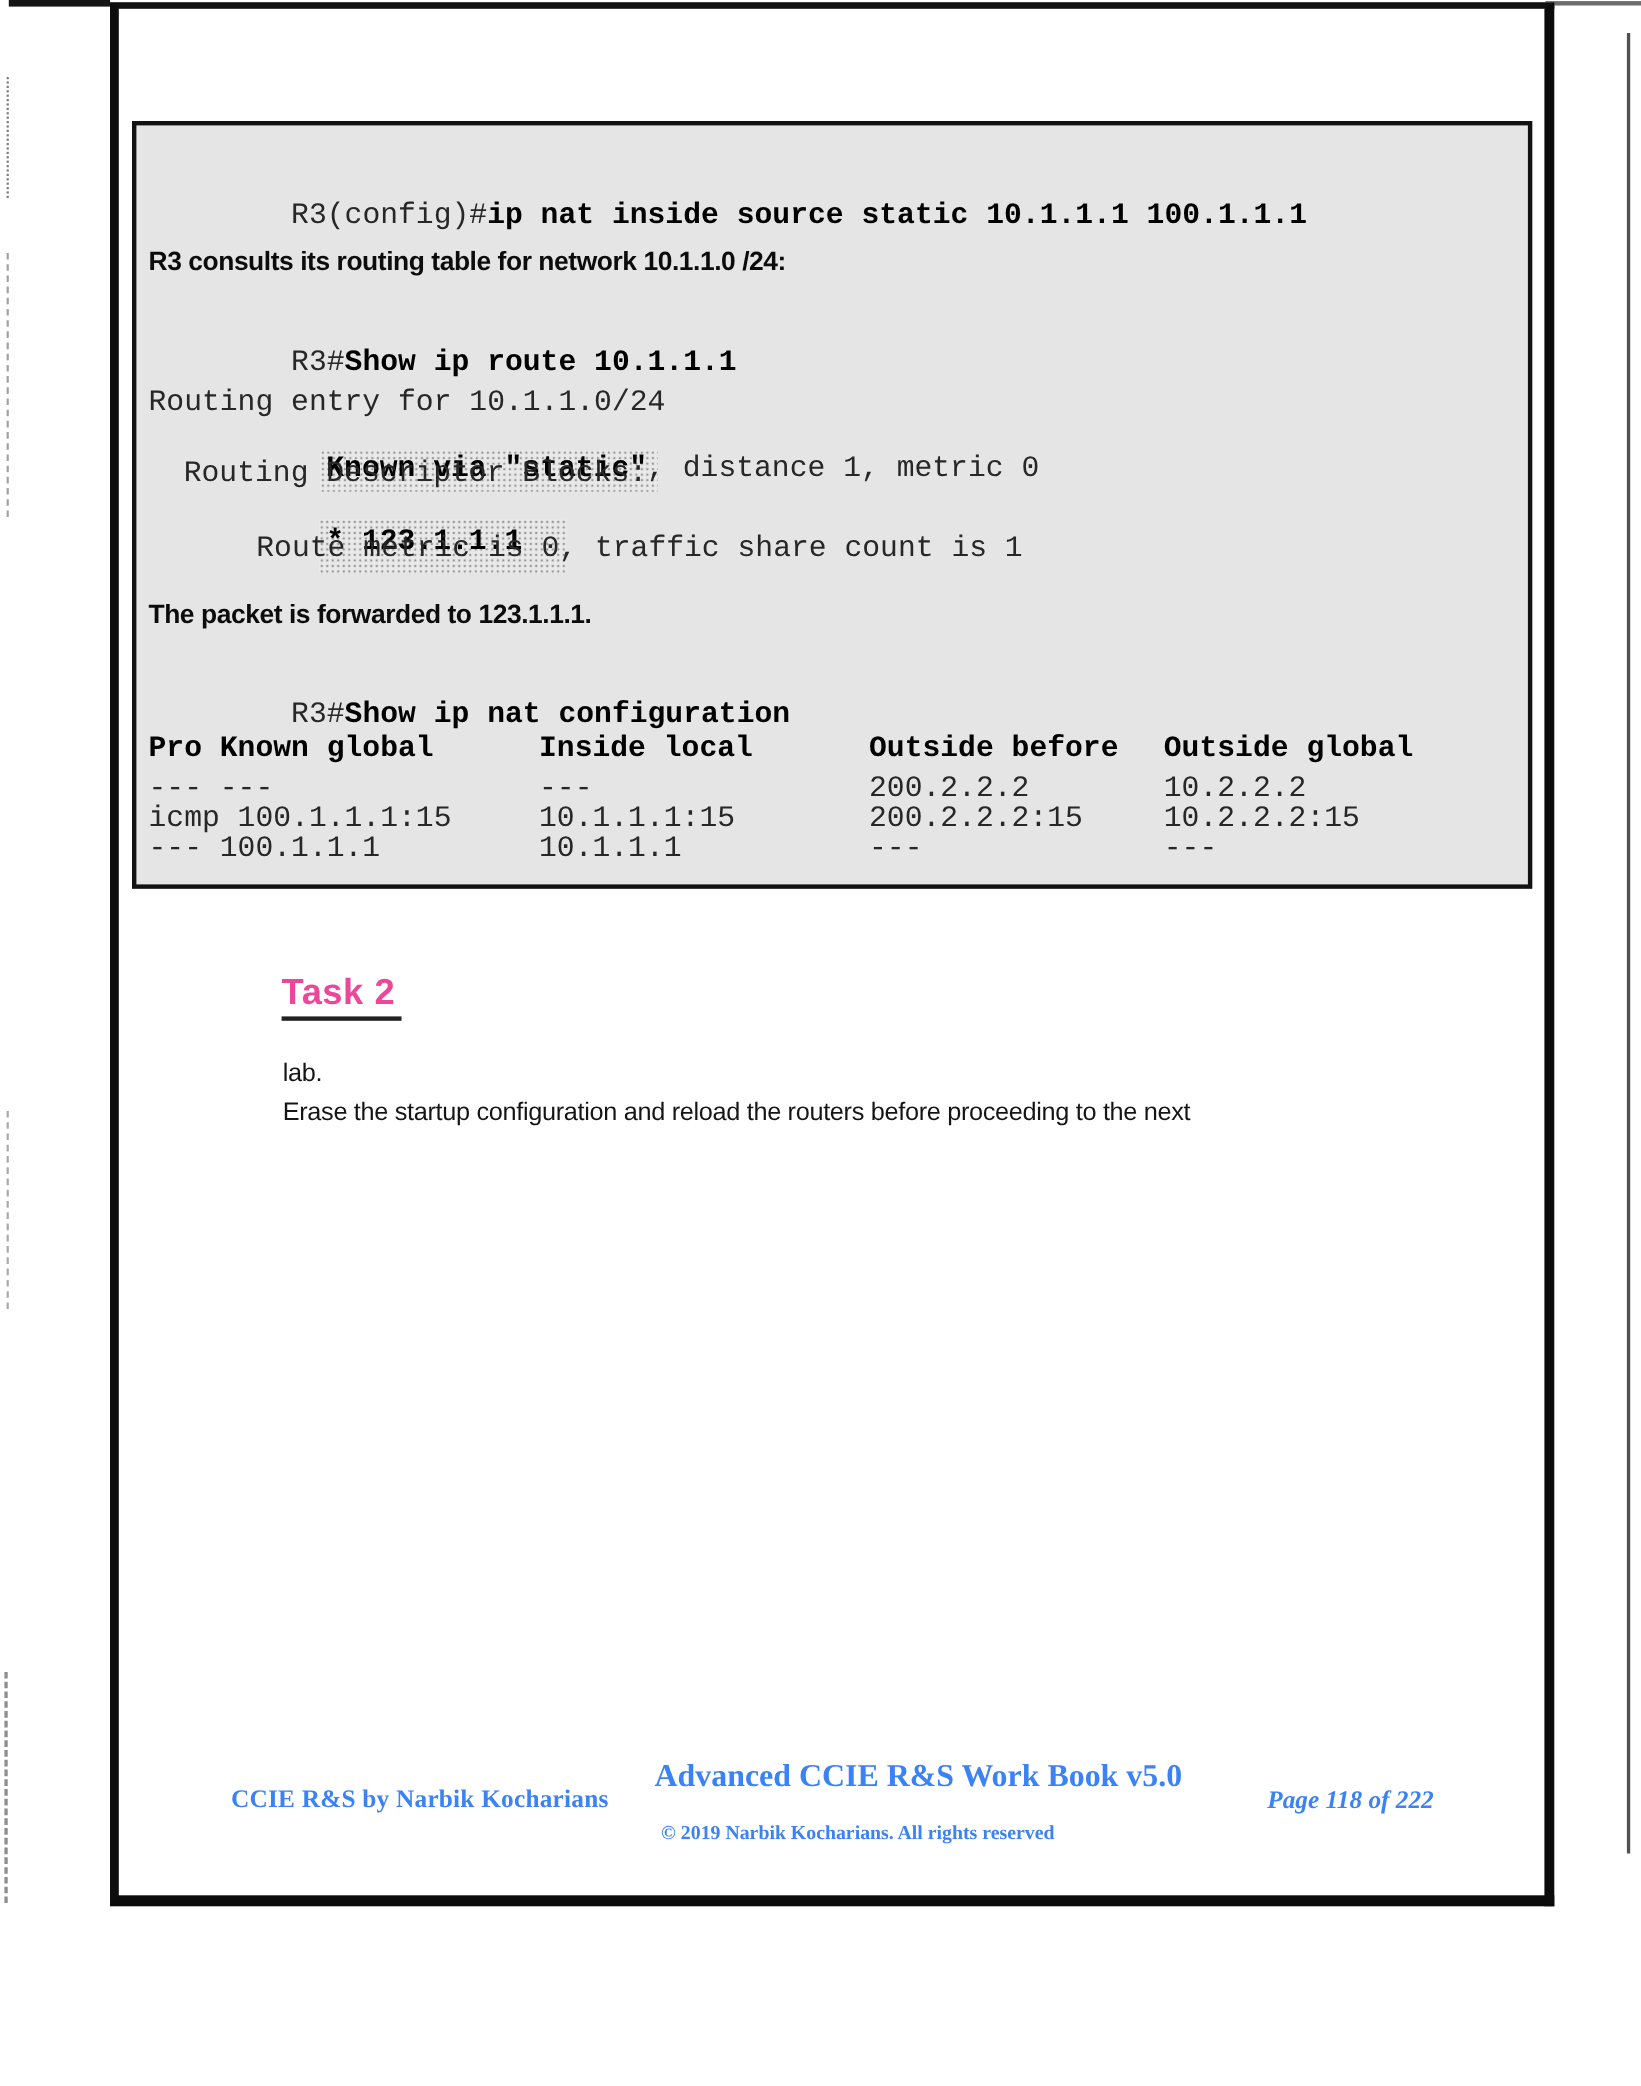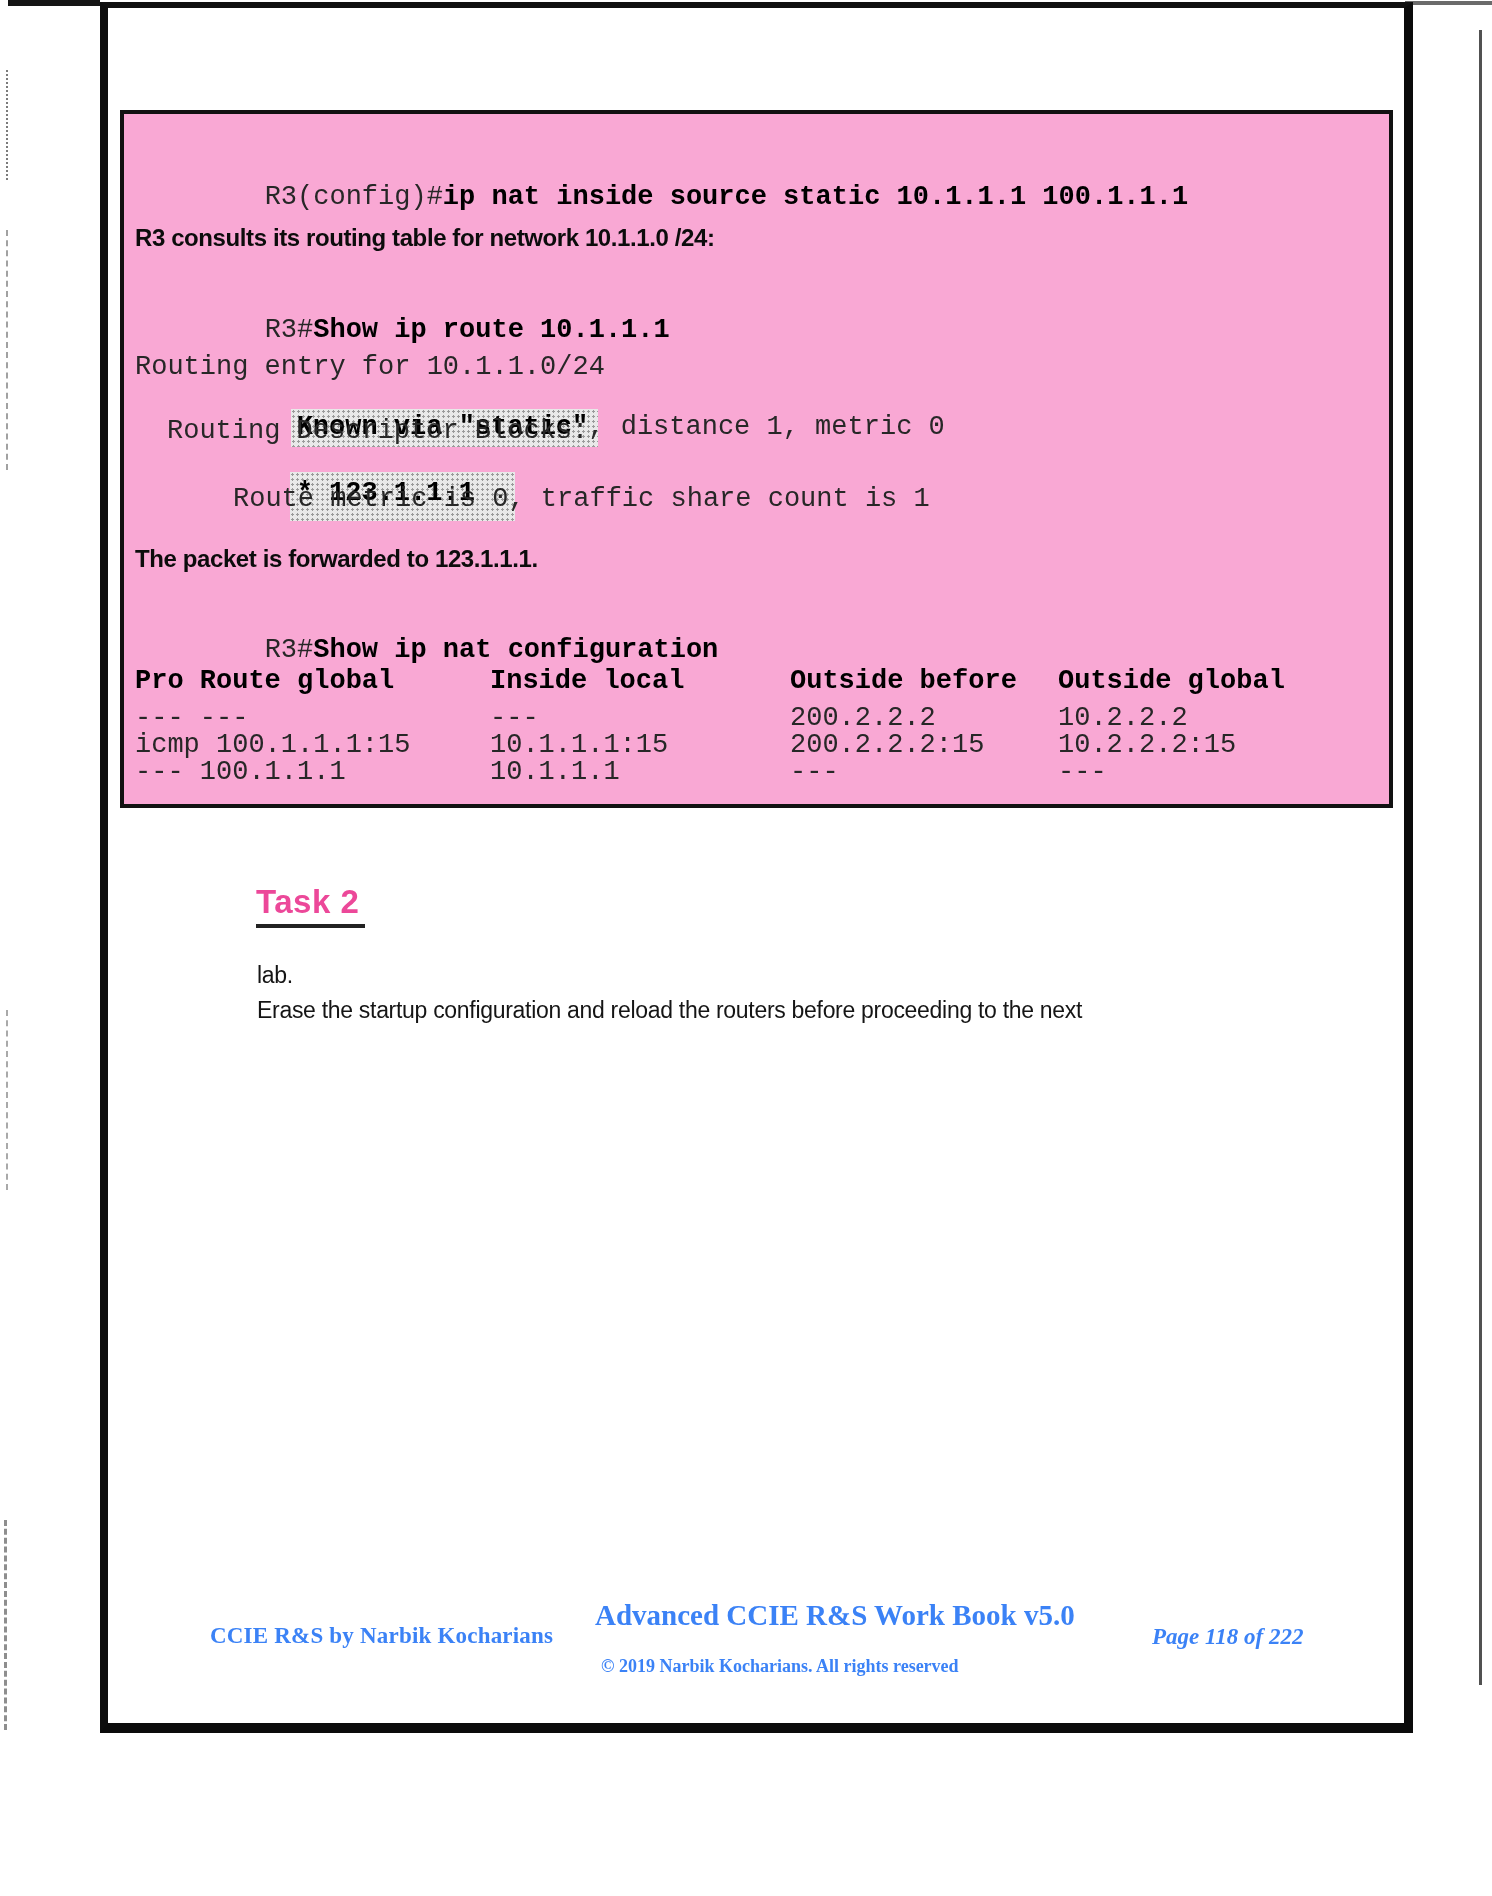--- a/index.html
+++ b/index.html
@@ -6,21 +6,21 @@
   .page{position:relative;width:1492px;height:1896px;background:#ffffff;overflow:hidden;
         font-family:"Liberation Sans",sans-serif;}
   
   .frame{position:absolute;left:100px;top:2px;width:1296px;height:1715px;
          border-left:8px solid #0d0d0d;border-top:6px solid #101010;
          border-right:9px solid #0b0b0b;border-bottom:10px solid #0b0b0b;background:#fff;}
   .artifact{position:absolute;}
   .speck{position:absolute;background:#555;border-radius:50%;opacity:.65;}
   
   .codebox{position:absolute;left:12px;top:102px;width:1265px;height:690px;
-           border:4px solid #121212;background:#f9a8d4;}
+           border:4px solid #121212;background:#e5e5e5;}
   .cline{position:absolute;white-space:pre;font-family:"Liberation Mono","DejaVu Sans Mono",monospace;
          font-size:27px;line-height:28px;color:#272727;}
   .cline .b{font-weight:700;color:#000;}
   .hl{display:inline-block;font-weight:700;color:#000;
       background-color:#e9e9e9;
       background-image:radial-gradient(#9a9a9a 1px, transparent 1.4px);
       background-size:5px 5px;
       padding:4px 10px 6px 6px;margin:-4px -10px -6px -6px;}
   .hl2{padding:7px 40px 14px 7px;margin:-7px -40px -14px -7px;}
   .note{position:absolute;font-family:"Liberation Sans",sans-serif;font-weight:700;
@@ -100,21 +100,21 @@
       <div class="cline" style="left:109px;top:371px;">Route metric is 0, traffic share count is 1</div>
 
       <div class="note" style="left:11px;top:431px;">The packet is forwarded to 123.1.1.1.</div>
 
       <div class="cline" style="left:11px;top:494px;">
         <span>R3#</span><span class="b">Show ip nat configuration</span>
       </div>
 
       <div class="nattable">
         <div class="natrow hdr">
-          <span>Pro Route global</span>
+          <span>Pro Known global</span>
           <span>Inside local</span>
           <span>Outside before</span>
           <span>Outside global</span>
         </div>
         <div class="natrow" style="height:27px;margin-top:4px;">
           <span>--- ---</span>
           <span>---</span>
           <span>200.2.2.2</span>
           <span>10.2.2.2</span>
         </div>

